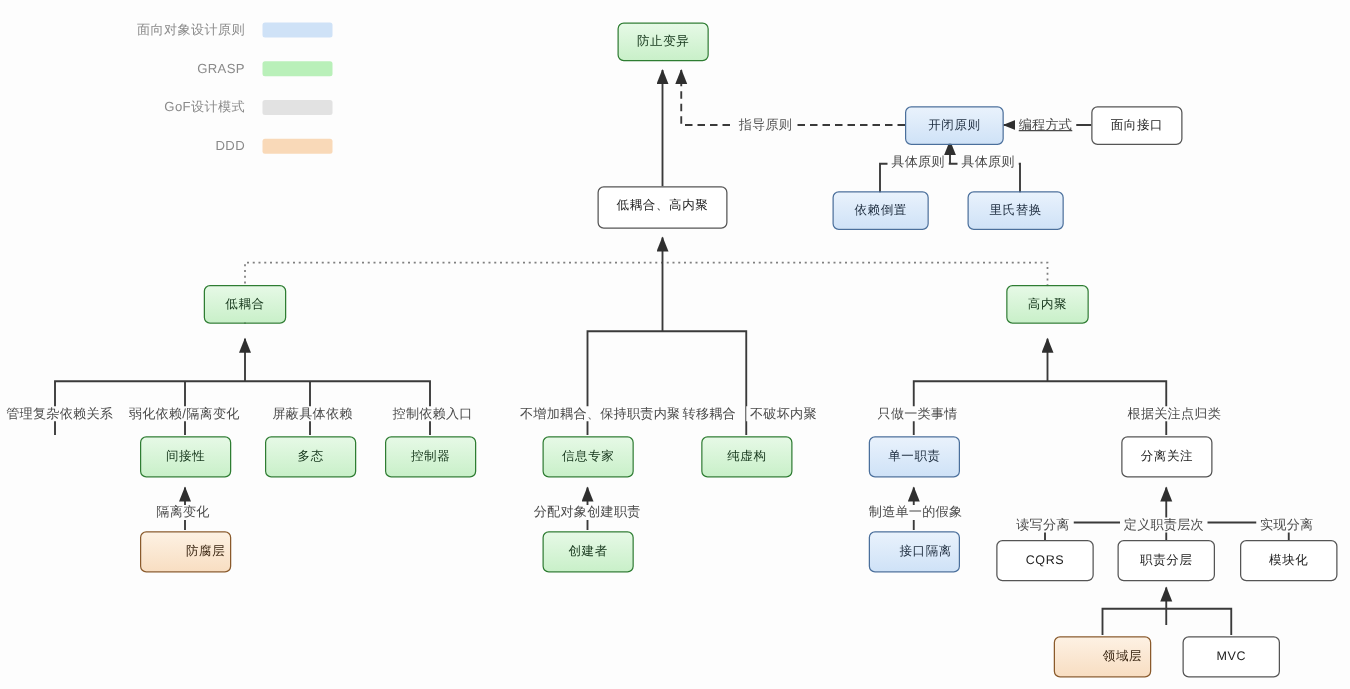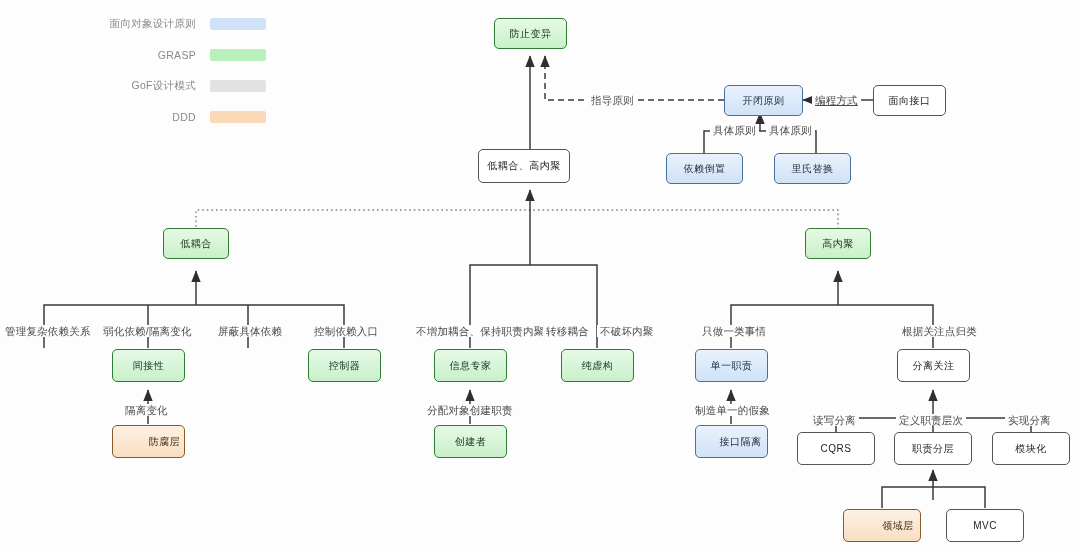--- a/index.html
+++ b/index.html
@@ -155,26 +155,27 @@
   <div class="elabel" style="left:1005px;top:414px;">实现分离</div>
 
   <div class="node grasp" style="left:494px;top:18px;width:73px;height:31px;">防止变异</div>
 
   <div class="node oo" style="left:724px;top:85px;width:79px;height:31px;">开闭原则</div>
   <div class="node gof" style="left:873px;top:85px;width:73px;height:31px;">面向接口</div>
 
   <div class="node oo" style="left:666px;top:153px;width:77px;height:31px;">依赖倒置</div>
   <div class="node oo" style="left:774px;top:153px;width:77px;height:31px;">里氏替换</div>
 
-  <div class="node gof" style="left:478px;top:149px;width:92px;height:34px;">低耦合、高内聚</div>
+  <div class="node gof" style="left:478px;top:149px;width:104px;height:34px;font-family:Liberation Mono, monospace;">低耦合、高内聚</div>
 
   <div class="node grasp" style="left:163px;top:228px;width:66px;height:31px;">低耦合</div>
   <div class="node grasp" style="left:805px;top:228px;width:66px;height:31px;">高内聚</div>
 
   <div class="node grasp" style="left:112px;top:349px;width:73px;height:33px;">间接性</div>
+  <div class="node grasp" style="left:212px;top:349px;width:73px;height:33px;">多态</div>
   <div class="node grasp" style="left:308px;top:349px;width:73px;height:33px;">控制器</div>
   <div class="node ddd" style="left:112px;top:425px;width:73px;height:33px;">防腐层</div>
 
   <div class="node grasp" style="left:434px;top:349px;width:73px;height:33px;">信息专家</div>
   <div class="node grasp" style="left:561px;top:349px;width:73px;height:33px;">纯虚构</div>
   <div class="node grasp" style="left:434px;top:425px;width:73px;height:33px;">创建者</div>
 
   <div class="node oo" style="left:695px;top:349px;width:73px;height:33px;">单一职责</div>
   <div class="node oo" style="left:695px;top:425px;width:73px;height:33px;padding-left:18px;">接口隔离</div>
 

